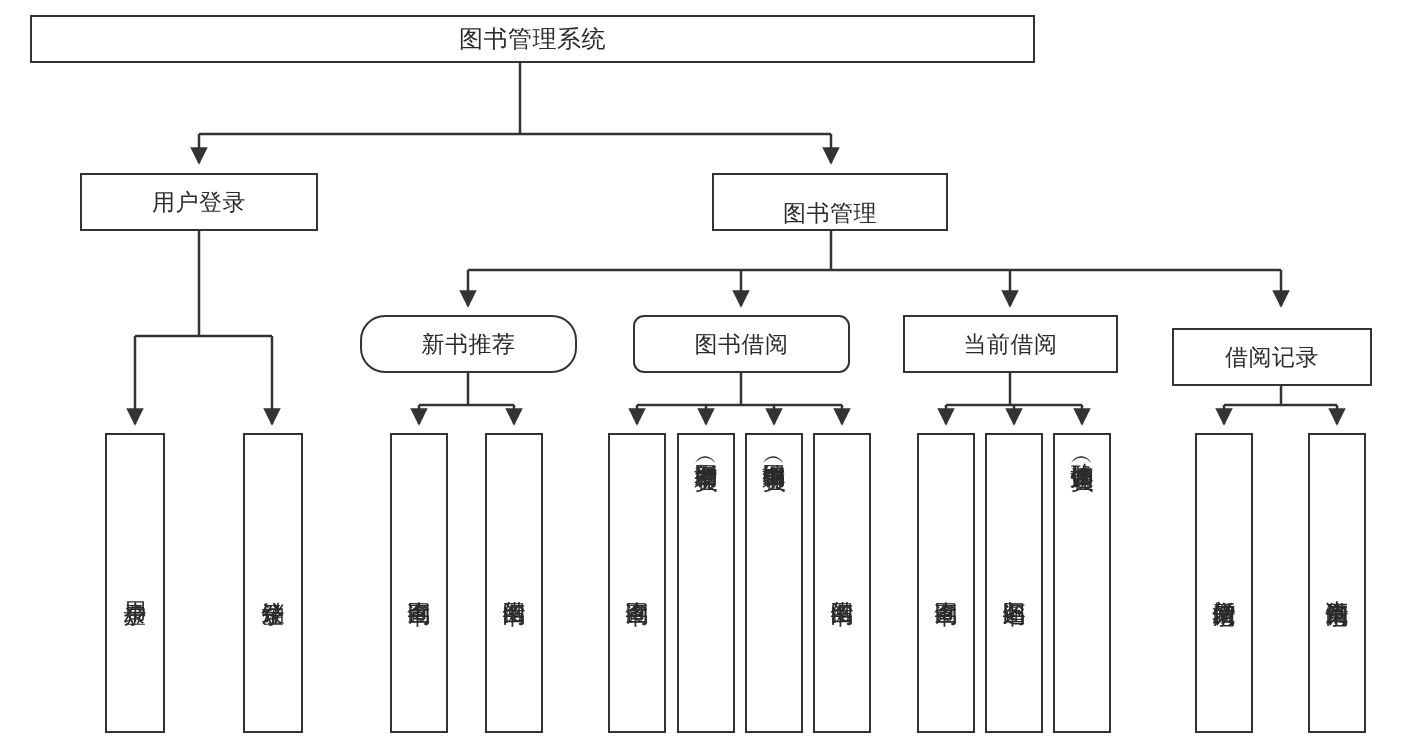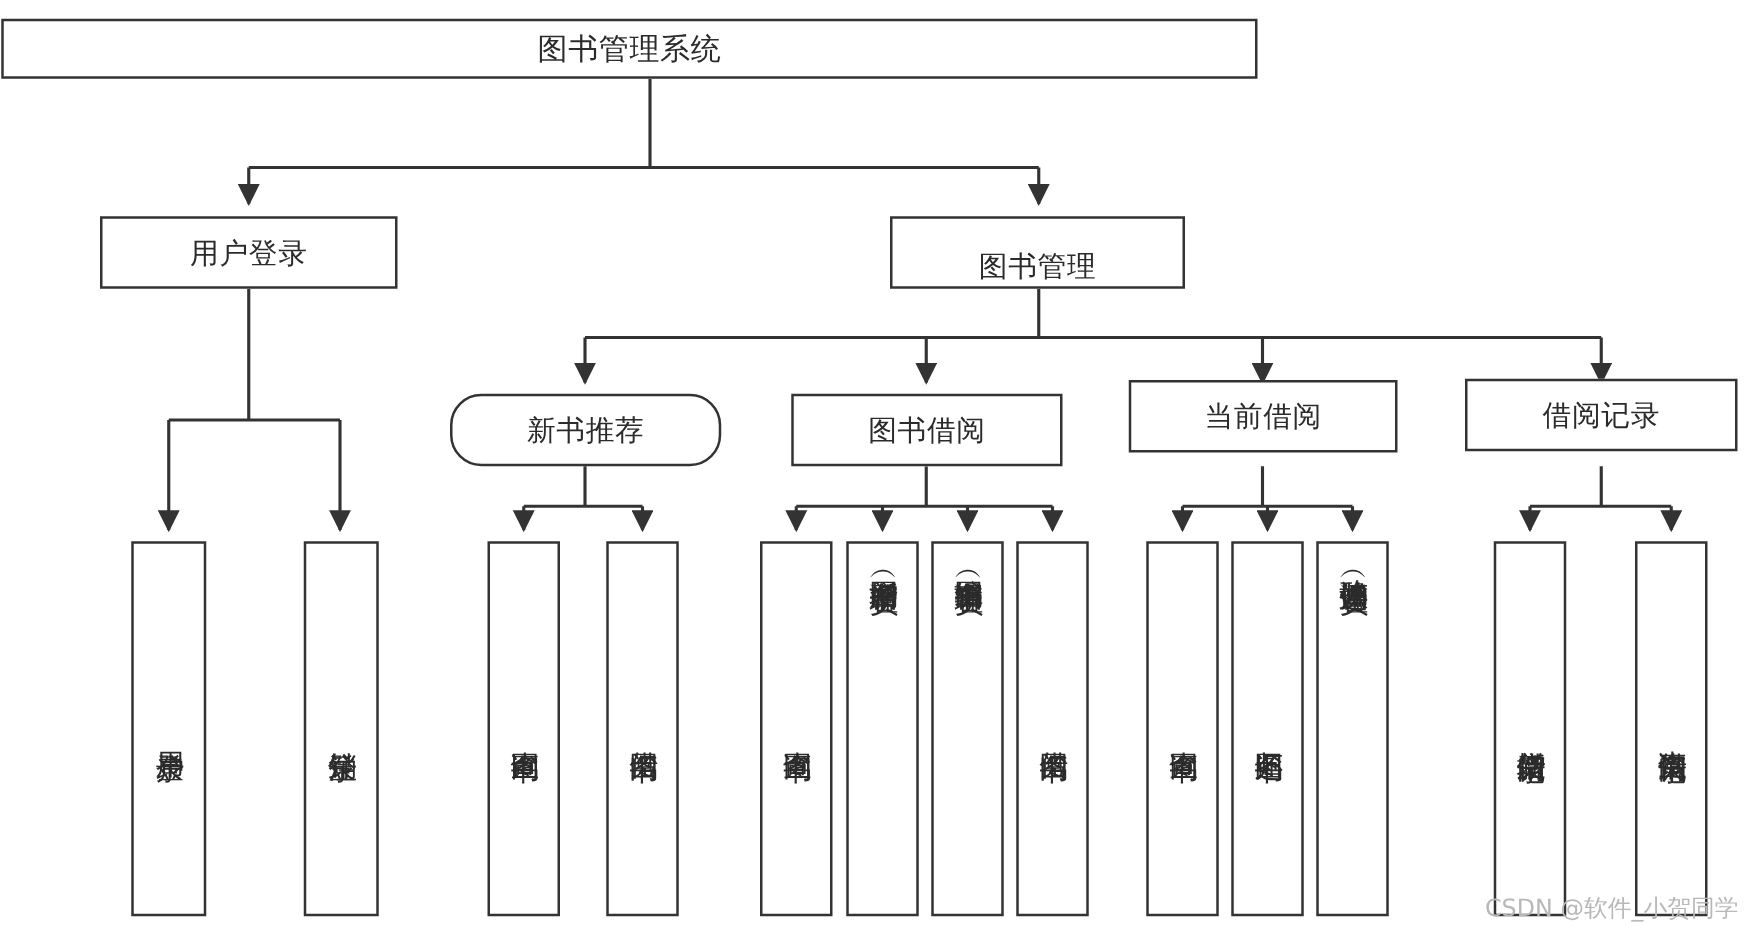--- a/index.html
+++ b/index.html
@@ -131,41 +131,41 @@
       <path d="M 1014 405 L 1014 424" marker-end="url(#arrow)"></path>
       <path d="M 1082 405 L 1082 424" marker-end="url(#arrow)"></path>
 
       <path d="M 1281 373 L 1281 405"></path>
       <path d="M 1224 405 L 1337 405"></path>
       <path d="M 1224 405 L 1224 424" marker-end="url(#arrow)"></path>
       <path d="M 1337 405 L 1337 424" marker-end="url(#arrow)"></path>
     </g>
   </svg>
 
-  <div class="node horiz root" style="left:1px; top:15px; width:1005px; height:48px;">
+  <div class="node horiz root" style="left:30px; top:15px; width:1005px; height:48px;">
     <span>图书管理系统</span>
   </div>
 
   <div class="node horiz" style="left:80px; top:173px; width:238px; height:58px;">
     <span>用户登录</span>
   </div>
   <div class="node horiz" style="left:712px; top:173px; width:236px; height:58px;align-items:flex-end;">
     <span>图书管理</span>
   </div>
 
   <div class="node horiz" style="left:360px; top:315px; width:217px; height:58px;border-radius:25px;">
     <span>新书推荐</span>
   </div>
-  <div class="node horiz" style="left:633px; top:315px; width:217px; height:58px;">
+  <div class="node horiz" style="left:633px; top:315px; width:217px; height:58px;border-radius:11px;">
     <span>图书借阅</span>
   </div>
-  <div class="node horiz" style="left:903px; top:304px; width:215px; height:58px;">
+  <div class="node horiz" style="left:903px; top:315px; width:215px; height:58px;">
     <span>当前借阅</span>
   </div>
-  <div class="node horiz" style="left:1172px; top:303px; width:218px; height:58px;">
+  <div class="node horiz" style="left:1172px; top:328px; width:200px; height:58px;">
     <span>借阅记录</span>
   </div>
 
   <div class="node leaf" style="left:105px; top:433px; width:60px; height:300px;">
     <div class="leaf-v-center">
       <span class="vtext">用户登录</span>
     </div>
   </div>
   <div class="node leaf" style="left:243px; top:433px; width:60px; height:300px;">
     <div class="leaf-v-center">
@@ -225,15 +225,14 @@
     <div class="leaf-v-center">
       <span class="vtext">新增借阅记录</span>
     </div>
   </div>
   <div class="node leaf" style="left:1308px; top:433px; width:58px; height:300px;">
     <div class="leaf-v-center">
       <span class="vtext">查询借阅记录</span>
     </div>
   </div>
 
-  <div id="watermark">CSDN @软件_小贺同学</div>
 
 </div>
 
 </body></html>

